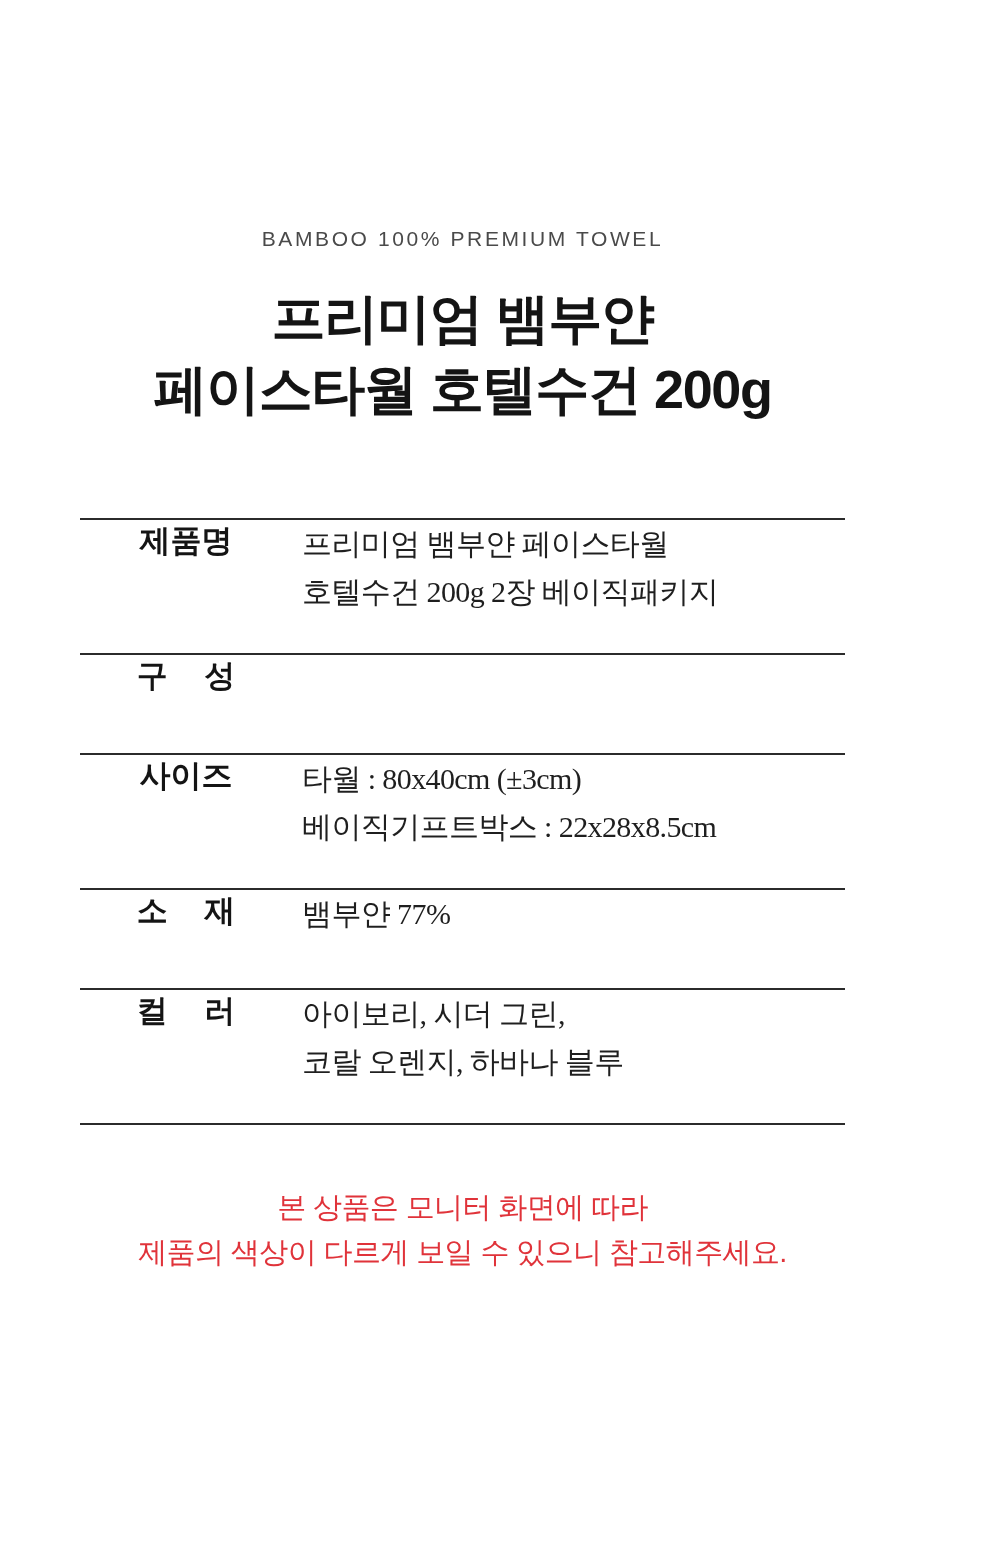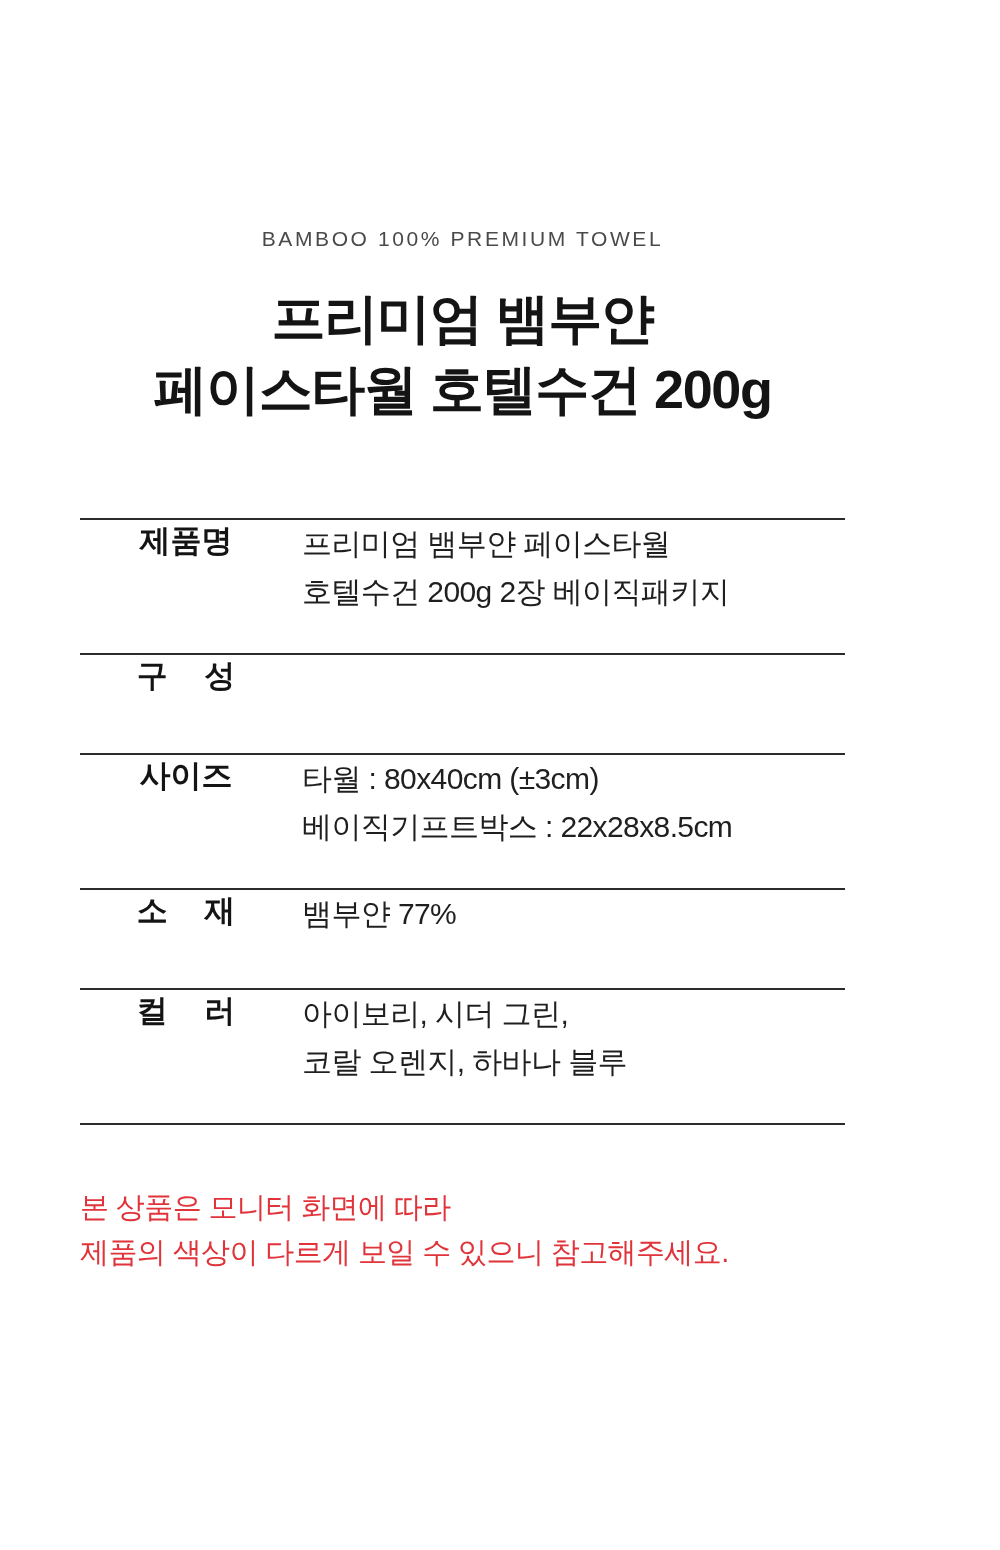--- a/index.html
+++ b/index.html
@@ -79,26 +79,27 @@
   .spec-value {
     flex: 1 1 auto;
     font-size: 30px;
     font-weight: 400;
     line-height: 1.62;
     color: #1f1f1f;
     letter-spacing: -0.6px;
   }
   .spec-value .vline {
     display: block;
+    font-family: Liberation Serif, serif;
   }
 
   
   .notice {
     margin-top: 60px;
-    text-align: left;
+    text-align: center;
     color: #e0333a;
     font-size: 29px;
     line-height: 1.58;
     letter-spacing: -0.6px;
   }
   .notice .nline {
     display: block;
   }
 </style>
 </head>

